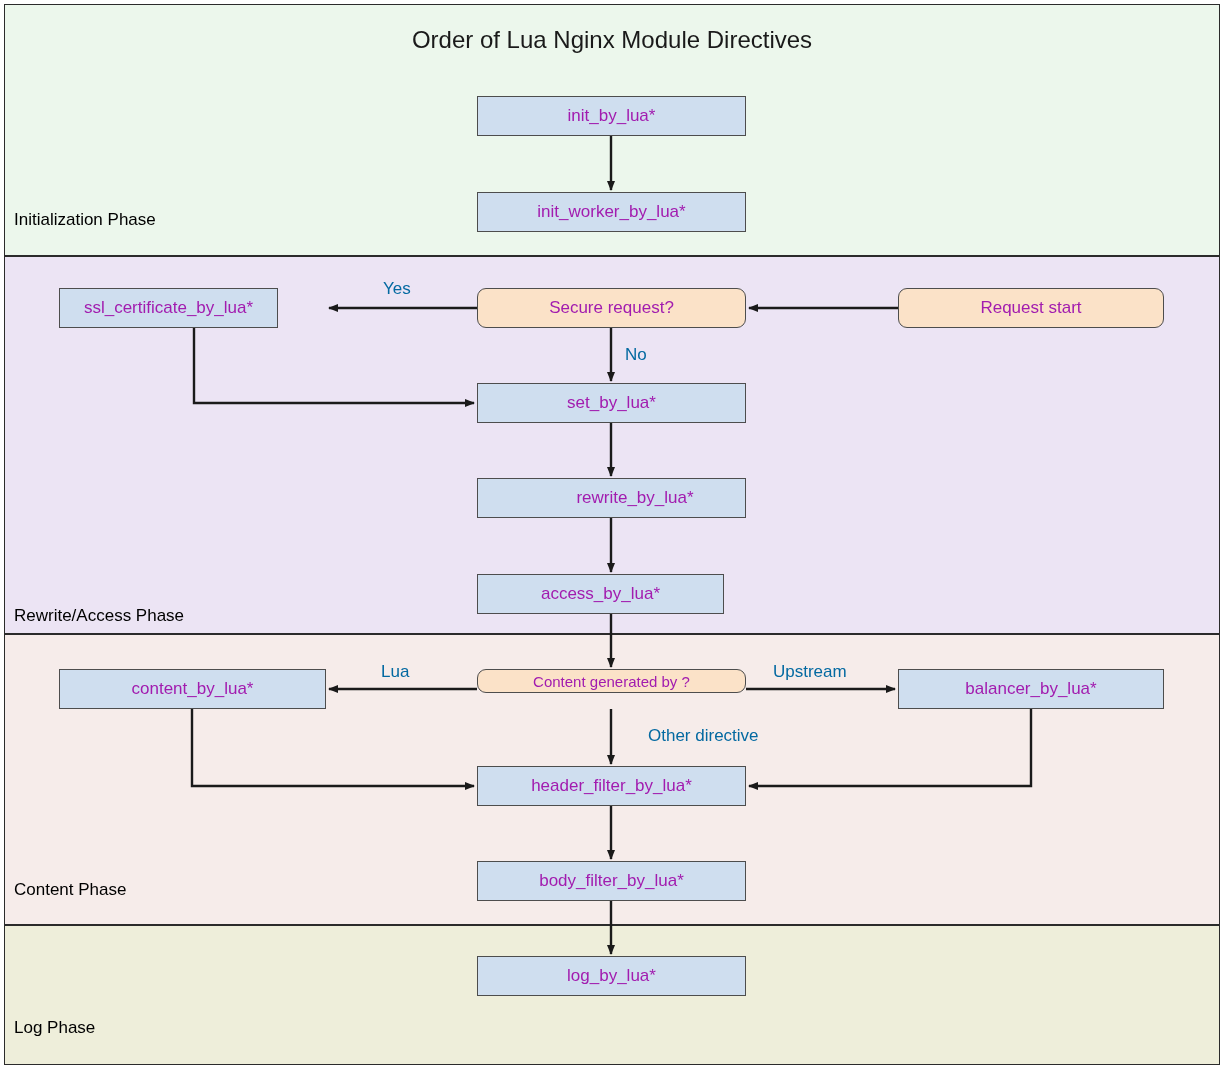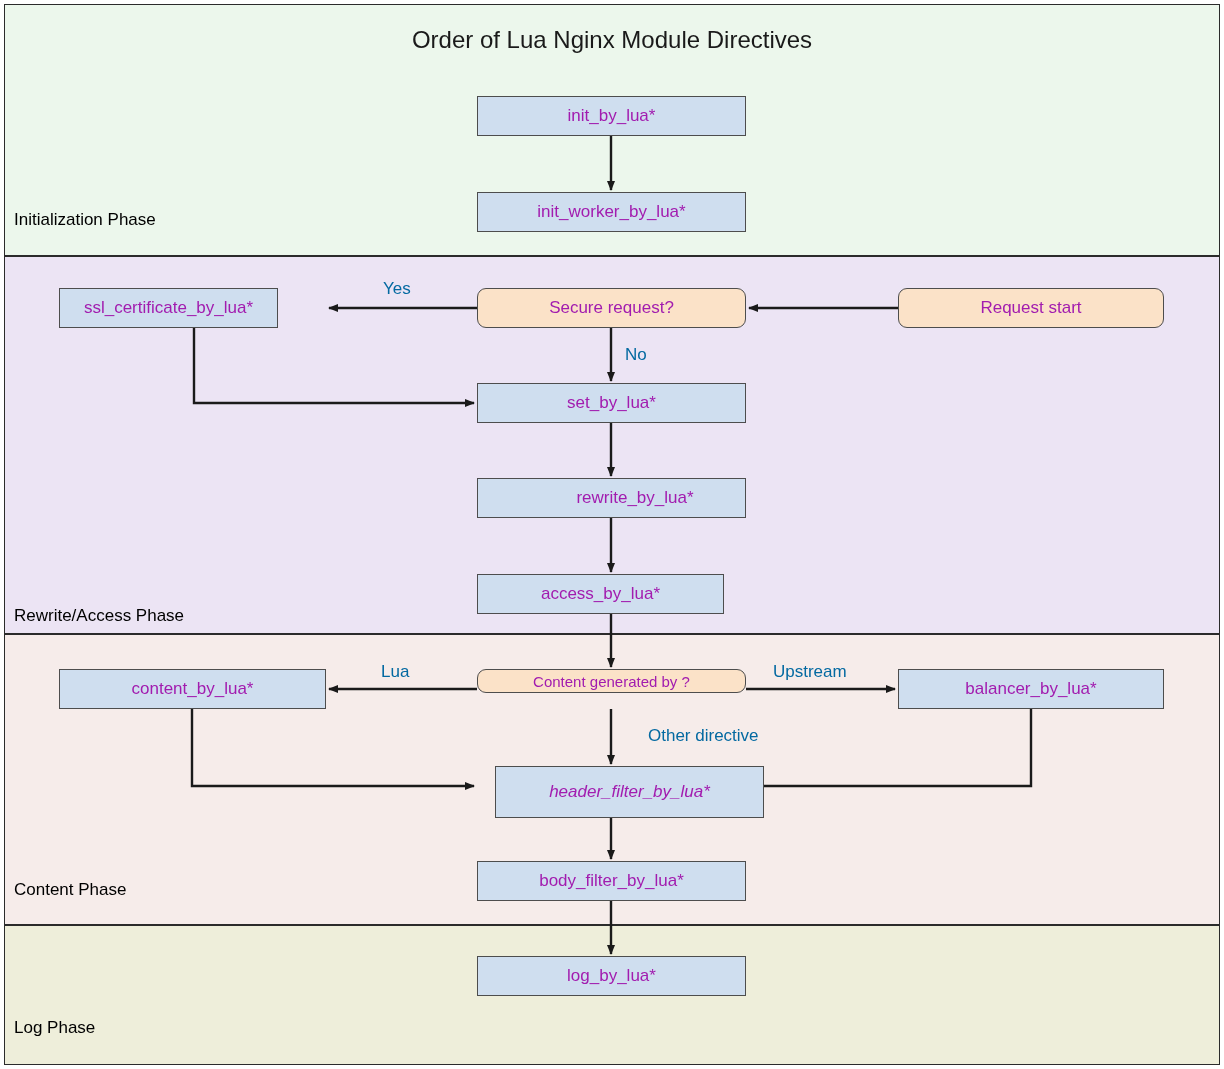--- a/index.html
+++ b/index.html
@@ -134,21 +134,21 @@
       <div class="node proc" style="left: 477px; top: 192px; width: 269px; height: 40px;">init_worker_by_lua*</div>
       <div class="node decision" style="left: 898px; top: 288px; width: 266px; height: 40px;">Request start</div>
       <div class="node decision" style="left: 477px; top: 288px; width: 269px; height: 40px;">Secure request?</div>
       <div class="node proc" style="left: 59px; top: 288px; width: 219px; height: 40px;">ssl_certificate_by_lua*</div>
       <div class="node proc" style="left: 477px; top: 383px; width: 269px; height: 40px;">set_by_lua*</div>
       <div class="node proc" style="left: 477px; top: 478px; width: 269px; height: 40px; padding-left: 47px;">rewrite_by_lua*</div>
       <div class="node proc" style="left: 477px; top: 574px; width: 247px; height: 40px;">access_by_lua*</div>
       <div class="node proc" style="left: 59px; top: 669px; width: 267px; height: 40px;">content_by_lua*</div>
       <div class="node decision small-text" style="left: 477px; top: 669px; width: 269px; height: 24px;">Content generated by ?</div>
       <div class="node proc" style="left: 898px; top: 669px; width: 266px; height: 40px;">balancer_by_lua*</div>
-      <div class="node proc" style="left: 495px; top: 766px; width: 269px; height: 52px; font-style: italic;">header_filter_by_lua*</div>
+      <div class="node proc" style="left: 477px; top: 766px; width: 269px; height: 40px;">header_filter_by_lua*</div>
       <div class="node proc" style="left: 477px; top: 861px; width: 269px; height: 40px;">body_filter_by_lua*</div>
       <div class="node proc" style="left: 477px; top: 956px; width: 269px; height: 40px;">log_by_lua*</div>
     </div>
 
   <div id="edge-labels-layer">
       <div class="edge-label" style="left: 383px; top: 279px;">Yes</div>
       <div class="edge-label" style="left: 625px; top: 345px;">No</div>
       <div class="edge-label" style="left: 381px; top: 662px;">Lua</div>
       <div class="edge-label" style="left: 773px; top: 662px;">Upstream</div>
       <div class="edge-label" style="left: 648px; top: 726px;">Other directive</div>

